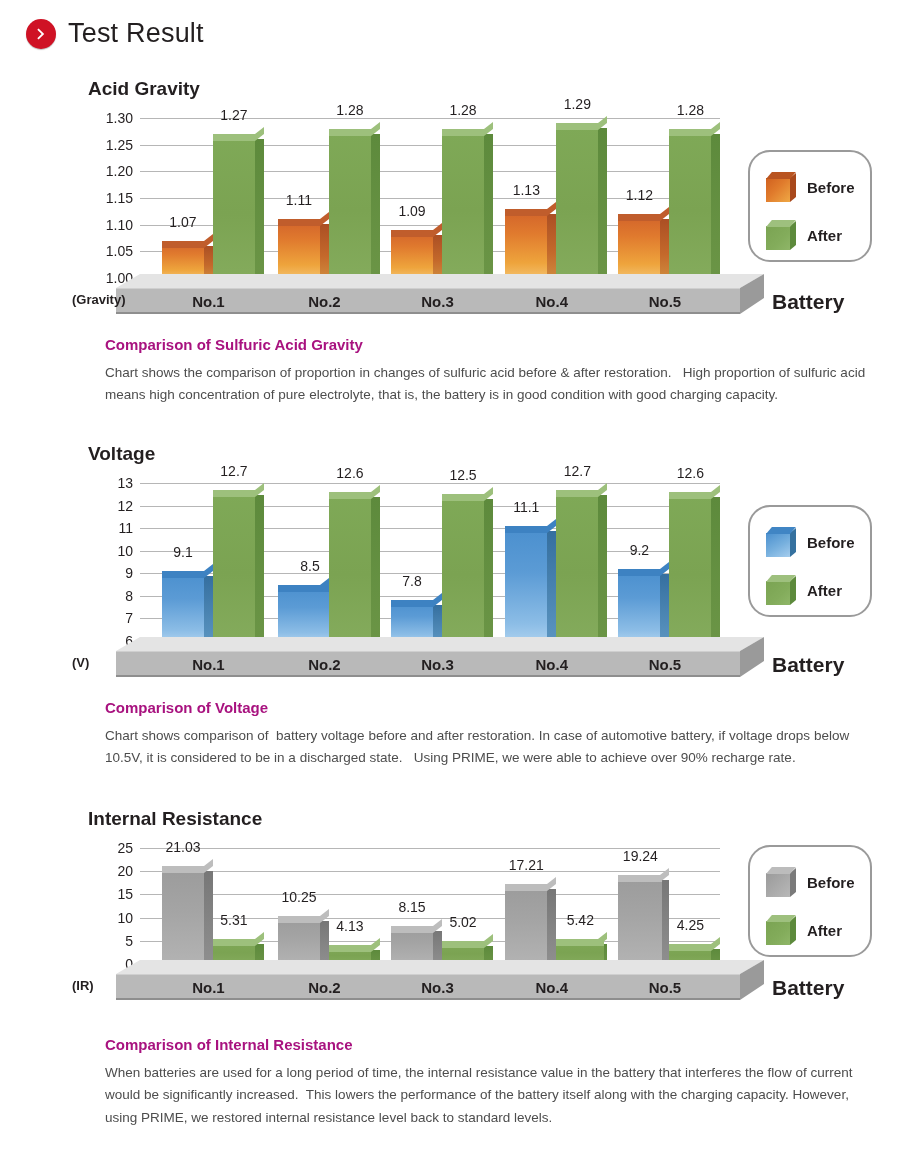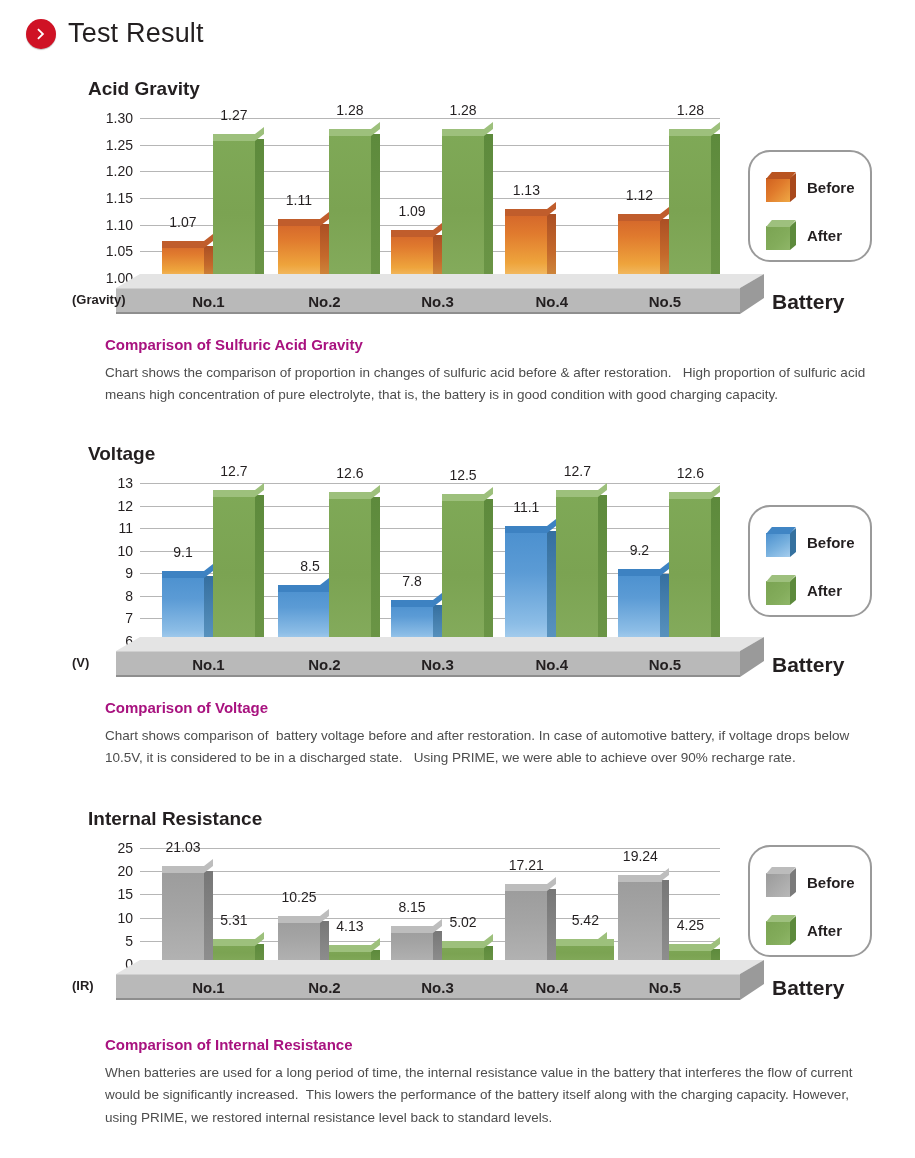--- a/index.html
+++ b/index.html
@@ -224,20 +224,27 @@
             <div class="bar-top" style="top: 0px;"></div>
             <div style="position: absolute; left: 42px; top: 0px; width: 9px; height: 7px; background: rgb(157, 192, 124); transform: skewY(-38deg); transform-origin: left top;"></div>
             <div class="bar-value" style="bottom: 160.333px;">1.28</div>
           </div>
           <div class="bar c-orange" style="left: 365.3px; width: 42px; height: 69.3333px;">
             <div class="bar-side" style="left: 42px; height: 64.3333px; top: 5px;"></div>
             <div class="bar-face"></div>
             <div class="bar-top" style="top: 0px;"></div>
             <div style="position: absolute; left: 42px; top: 0px; width: 9px; height: 7px; background: rgb(192, 93, 44); transform: skewY(-38deg); transform-origin: left top;"></div>
             <div class="bar-value" style="bottom: 80.3333px;">1.13</div>
+          </div>
+          <div class="bar c-green" style="left: 416.3px; width: 42px; height: 154.667px;">
+            <div class="bar-side" style="left: 42px; height: 149.667px; top: 5px;"></div>
+            <div class="bar-face"></div>
+            <div class="bar-top" style="top: 0px;"></div>
+            <div style="position: absolute; left: 42px; top: 0px; width: 9px; height: 7px; background: rgb(157, 192, 124); transform: skewY(-38deg); transform-origin: left top;"></div>
+            <div class="bar-value" style="bottom: 165.667px;">1.29</div>
           </div>
           <div class="bar c-orange" style="left: 478.4px; width: 42px; height: 64px;">
             <div class="bar-side" style="left: 42px; height: 59px; top: 5px;"></div>
             <div class="bar-face"></div>
             <div class="bar-top" style="top: 0px;"></div>
             <div style="position: absolute; left: 42px; top: 0px; width: 9px; height: 7px; background: rgb(192, 93, 44); transform: skewY(-38deg); transform-origin: left top;"></div>
             <div class="bar-value" style="bottom: 75px;">1.12</div>
           </div>
           <div class="bar c-green" style="left: 529.4px; width: 42px; height: 149.333px;">
             <div class="bar-side" style="left: 42px; height: 144.333px; top: 5px;"></div>
@@ -462,21 +469,21 @@
             <div style="position: absolute; left: 42px; top: 0px; width: 9px; height: 7px; background: rgb(157, 192, 124); transform: skewY(-38deg); transform-origin: left top;"></div>
             <div class="bar-value" style="bottom: 34.2928px;">5.02</div>
           </div>
           <div class="bar c-gray" style="left: 365.3px; width: 42px; height: 79.8544px;">
             <div class="bar-side" style="left: 42px; height: 74.8544px; top: 5px;"></div>
             <div class="bar-face"></div>
             <div class="bar-top" style="top: 0px;"></div>
             <div style="position: absolute; left: 42px; top: 0px; width: 9px; height: 7px; background: rgb(189, 189, 189); transform: skewY(-38deg); transform-origin: left top;"></div>
             <div class="bar-value" style="bottom: 90.8544px;">17.21</div>
           </div>
-          <div class="bar c-green" style="left: 416.3px; width: 58px; height: 25.1488px;">
+          <div class="bar c-green" style="left: 416.3px; width: 48px; height: 25.1488px;">
             <div class="bar-side" style="left: 42px; height: 20.1488px; top: 5px;"></div>
             <div class="bar-face"></div>
             <div class="bar-top" style="top: 0px;"></div>
             <div style="position: absolute; left: 42px; top: 0px; width: 9px; height: 7px; background: rgb(157, 192, 124); transform: skewY(-38deg); transform-origin: left top;"></div>
             <div class="bar-value" style="bottom: 36.1488px;">5.42</div>
           </div>
           <div class="bar c-gray" style="left: 478.4px; width: 44px; height: 89.2736px;">
             <div class="bar-side" style="left: 42px; height: 84.2736px; top: 5px;"></div>
             <div class="bar-face"></div>
             <div class="bar-top" style="top: 0px;"></div>

